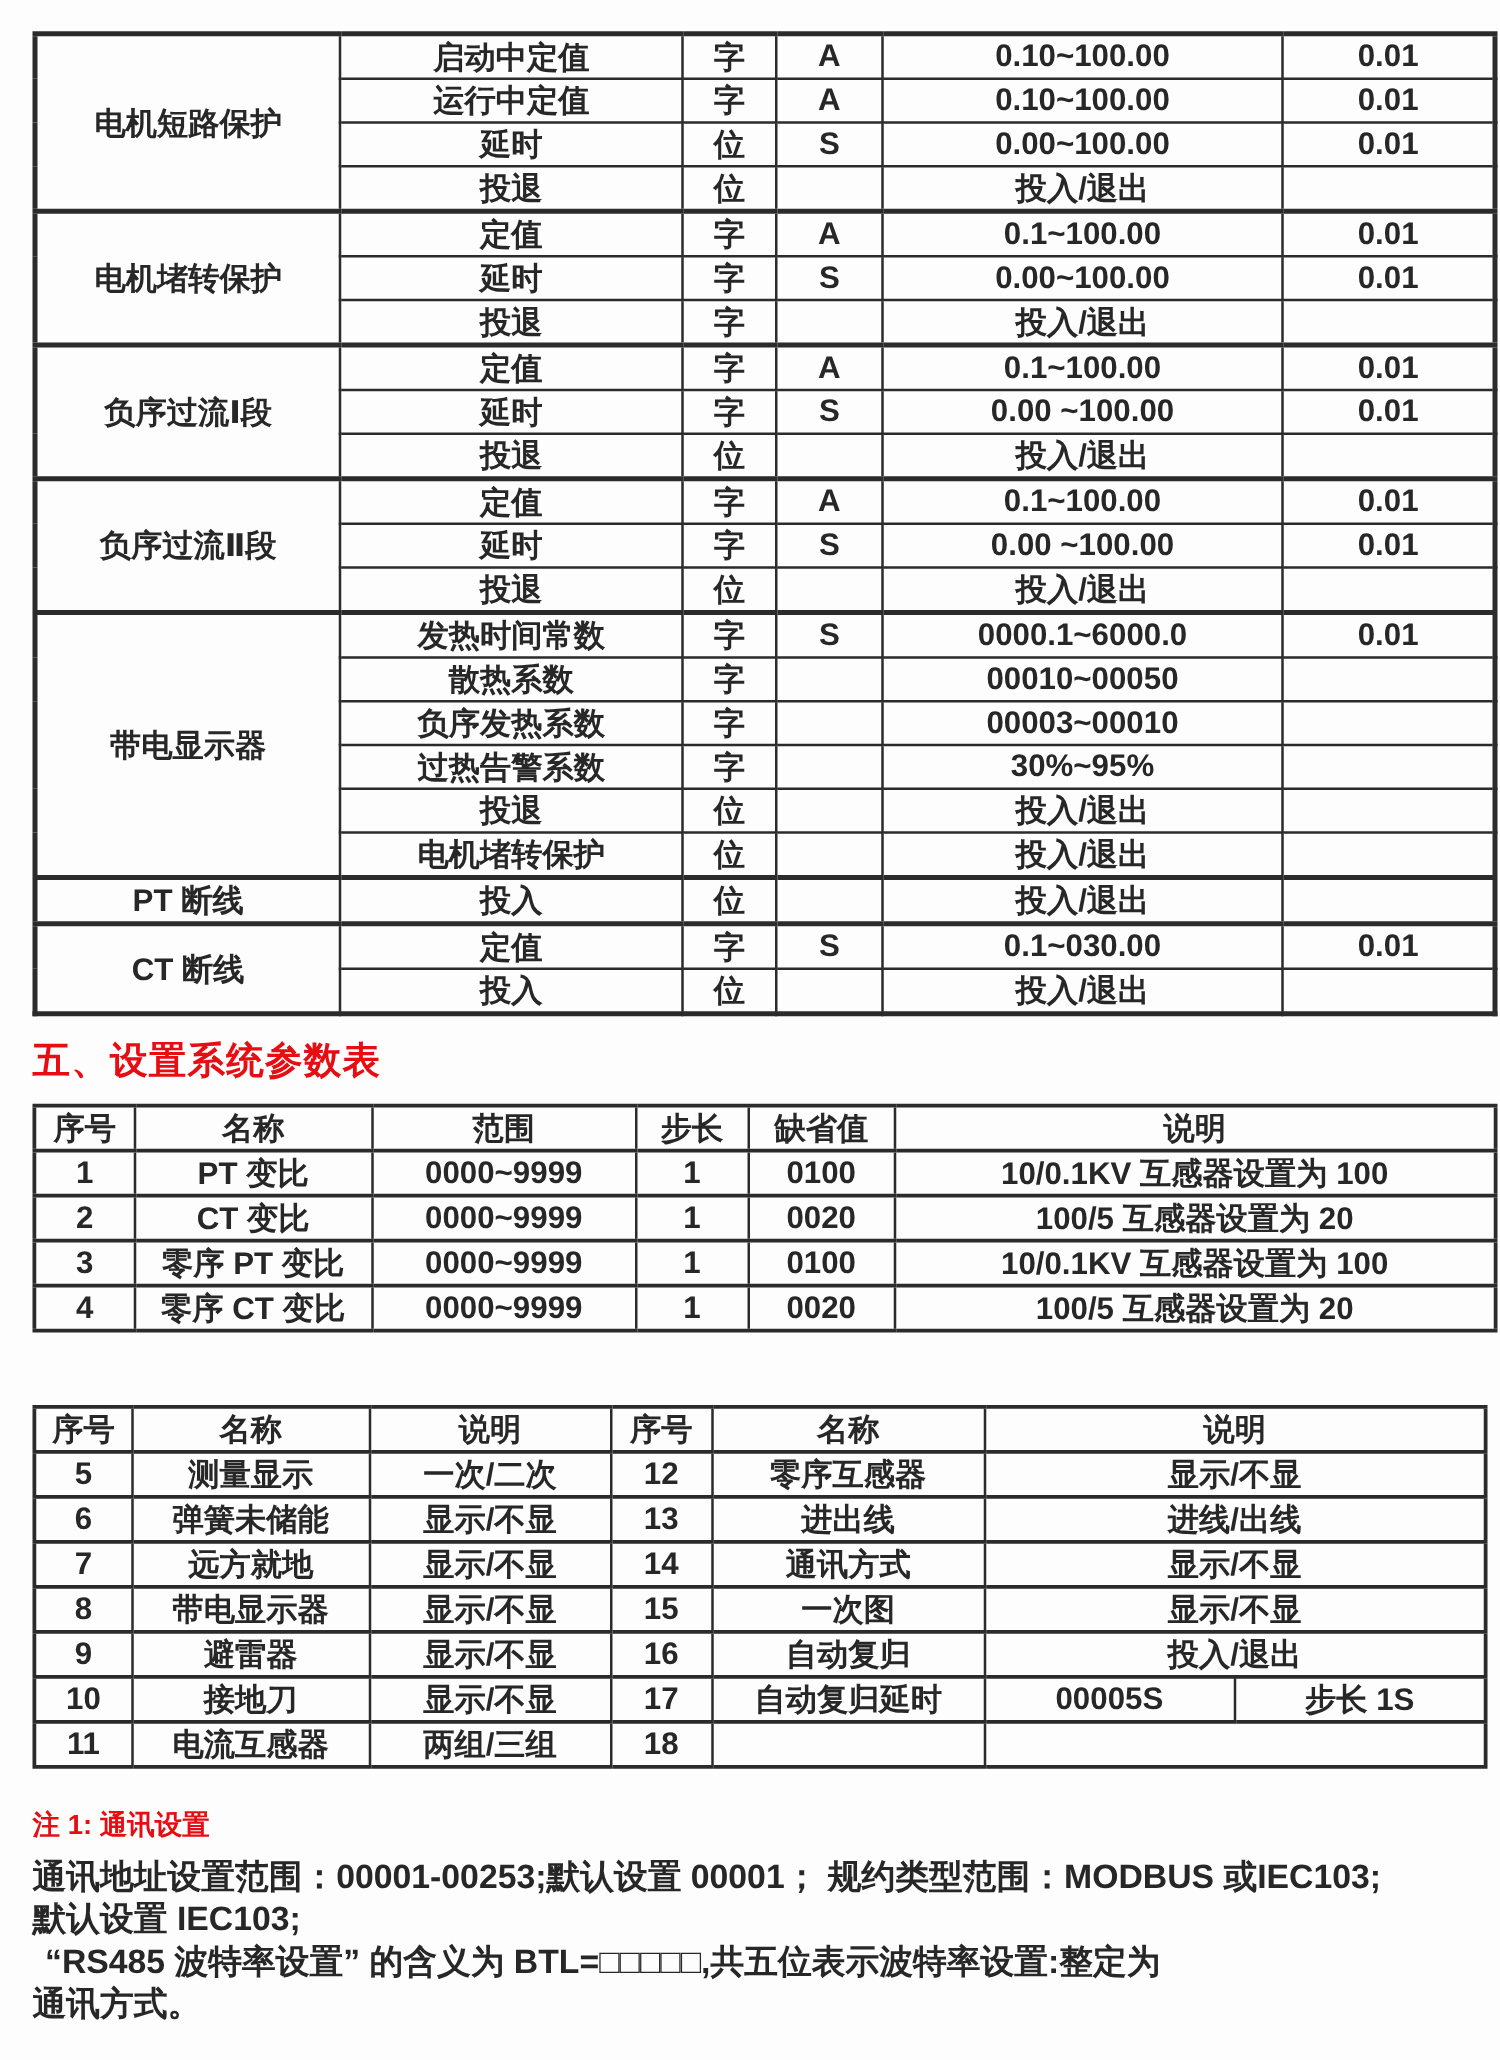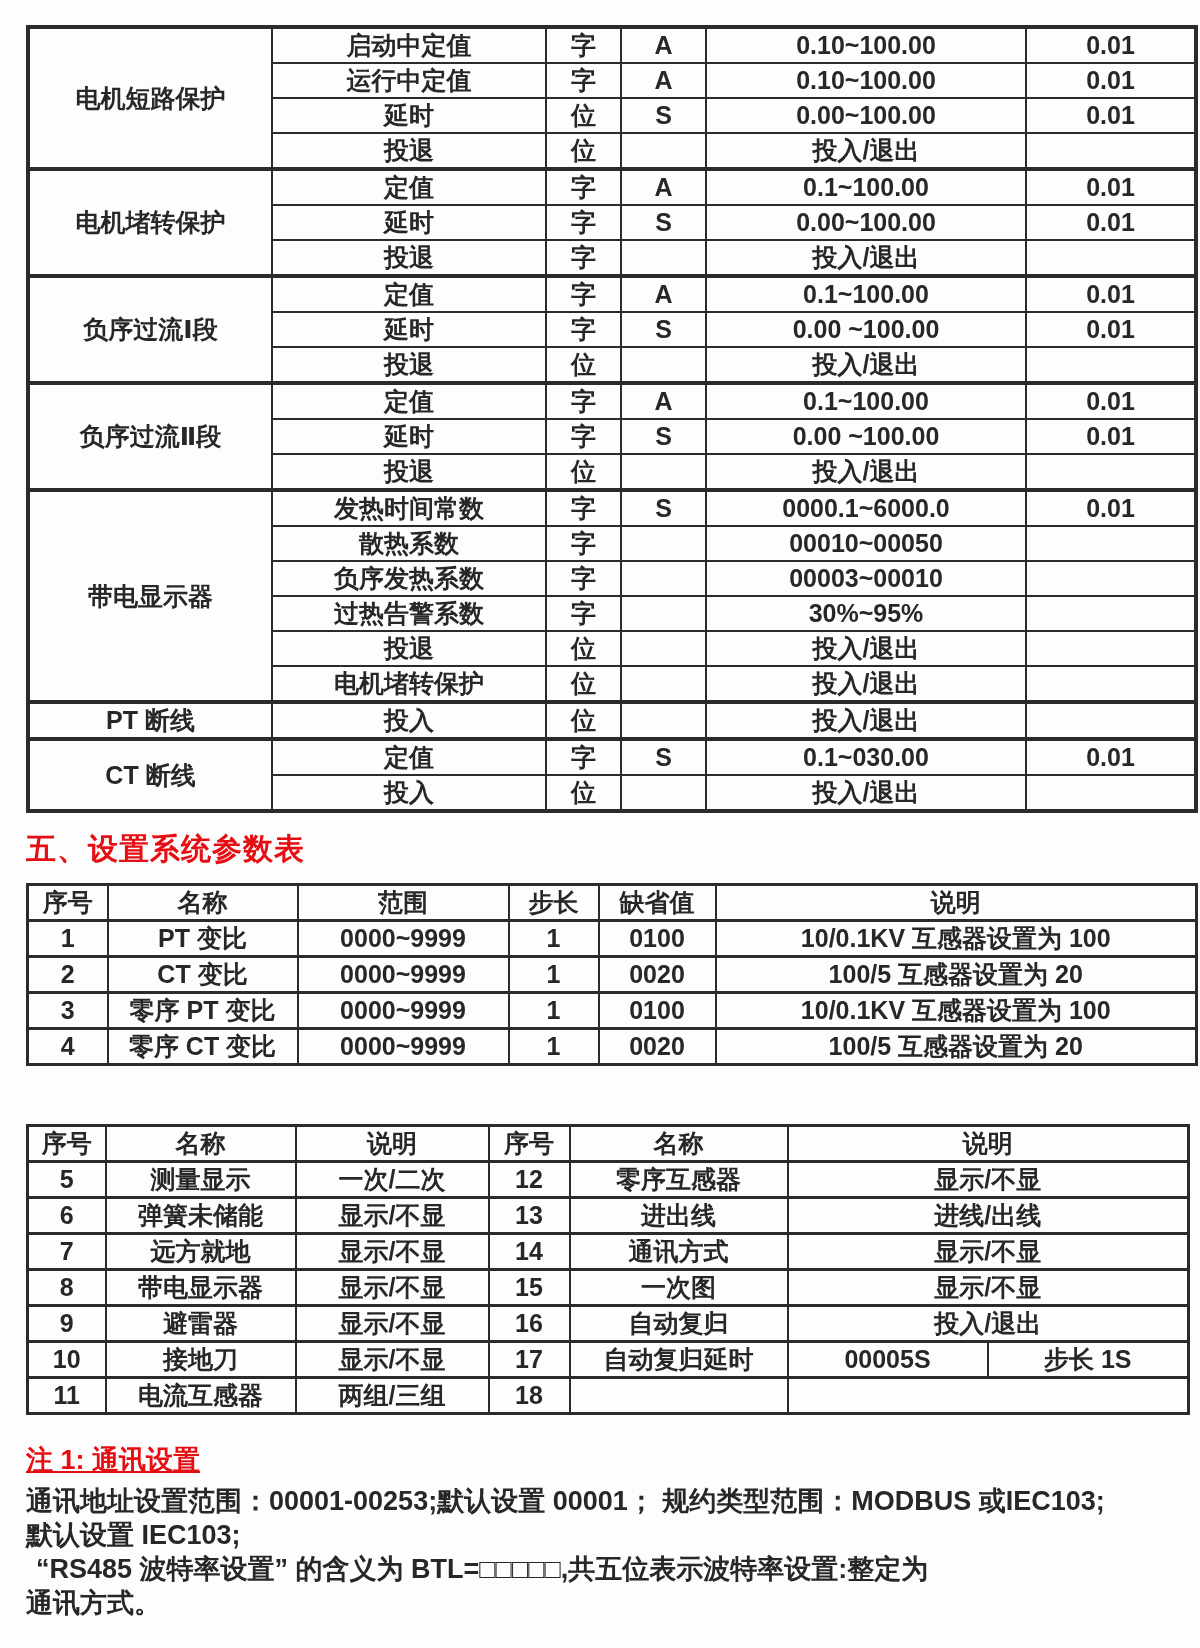--- a/index.html
+++ b/index.html
@@ -26,21 +26,21 @@
 
   
   .t2{margin:14px 0 0 26px;width:1169px;border:3px solid var(--bc);font-size:25px;}
   .t2 td{border:2px solid var(--bc);border-top-width:3px;border-bottom-width:3px;height:35px;}
 
   
   .t3{margin:58px 0 0 26px;width:1161px;border:3px solid var(--bc);font-size:25px;}
   .t3 td{border:2px solid var(--bc);border-top-width:3px;border-bottom-width:3px;height:32px;}
 
   .sec-title{margin:16px 0 0 26px;font-size:30px;line-height:40px;color:var(--red);letter-spacing:1px;}
-  .note-title{margin:26px 4px 0 26px;font-size:27px;line-height:38px;color:var(--red);text-decoration:underline;}
+  .note-title{margin:26px 4px 0 26px;font-size:22px;line-height:38px;color:var(--red);}
   .para{margin:5px 26px 0 26px;font-size:27px;line-height:34px;}
   .para .line{white-space:nowrap;}
   .para .indent{padding-left:10px;}
 </style>
 </head>
 <body>
 
 <table class="t1">
   <colgroup>
     <col style="width:244px">

